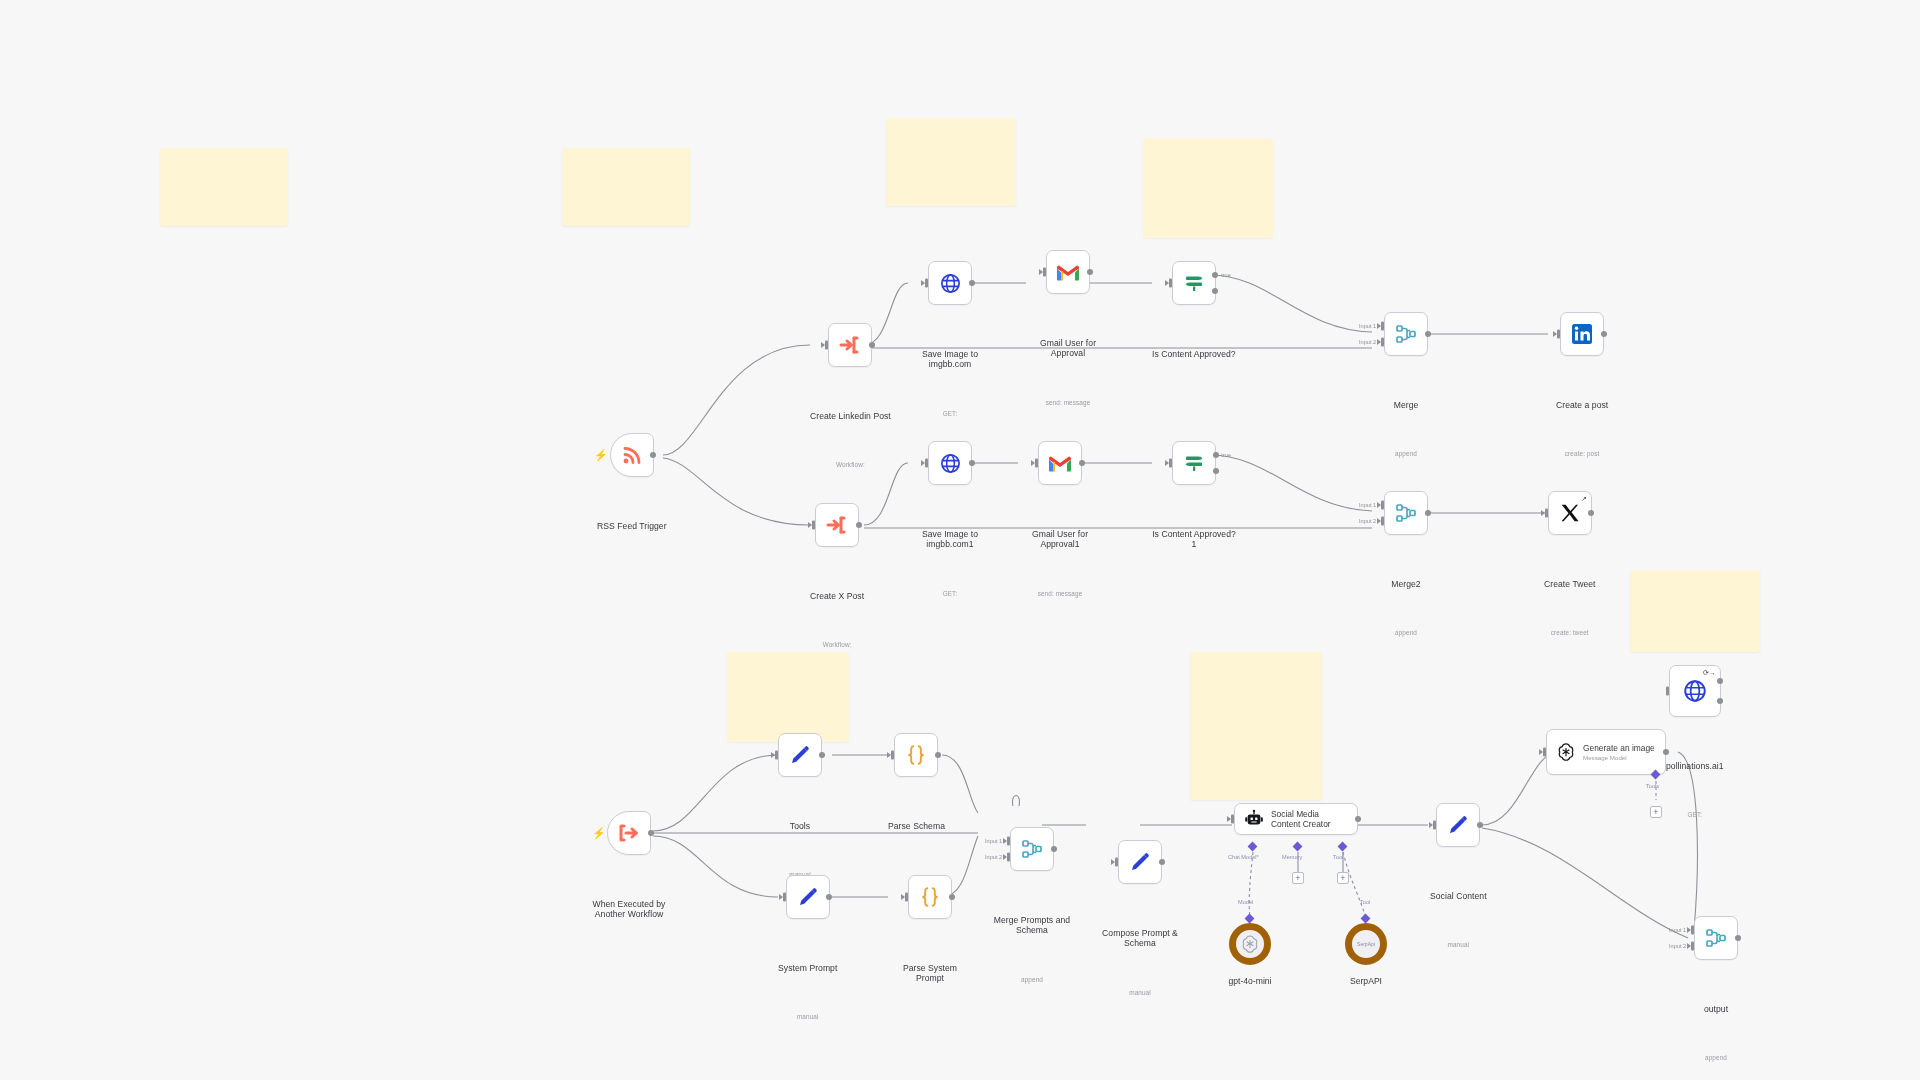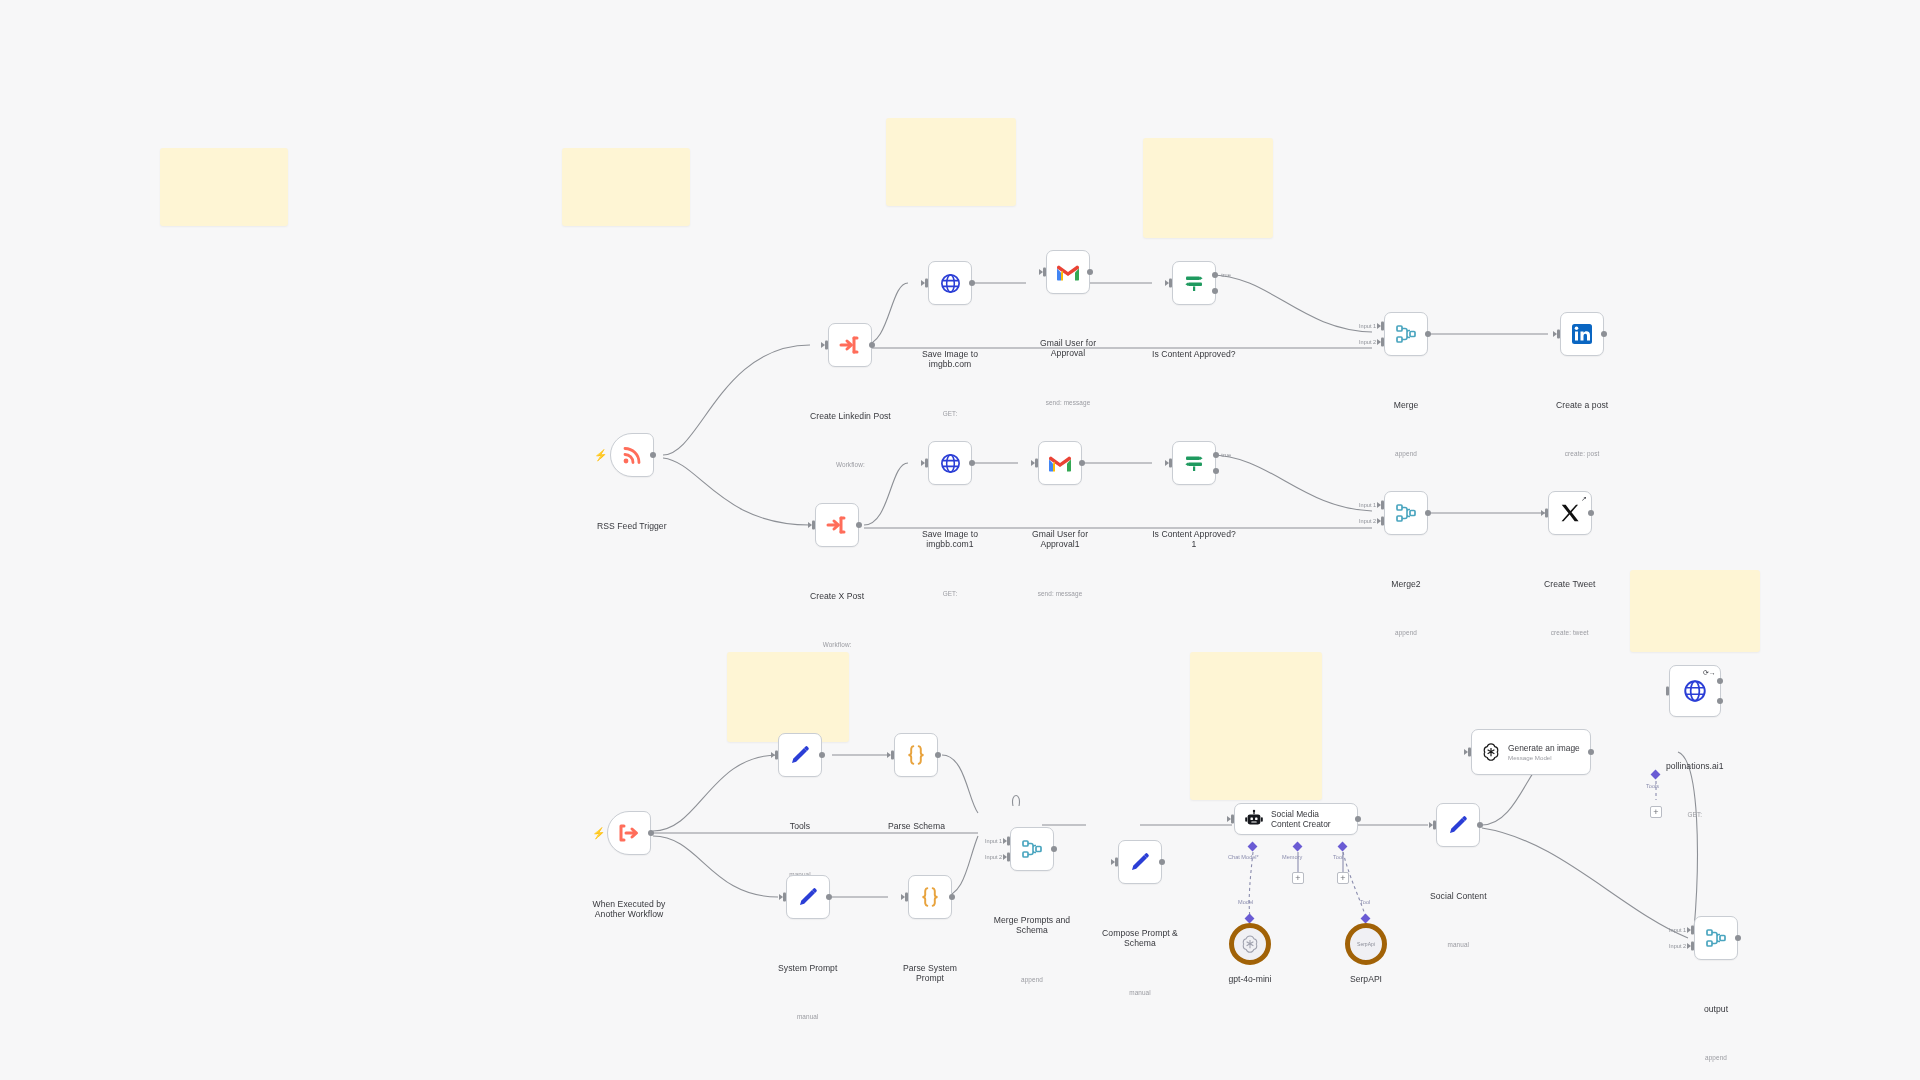--- a/index.html
+++ b/index.html
@@ -154,21 +154,21 @@
     border-radius: 2px;
     background: #fff;
     display: flex; align-items: center; justify-content: center;
     font-size: 9px; color: #6e7077; line-height: 1;
   }
   .circ-node {
     position: absolute;
     width: 42px; height: 42px;
     border-radius: 50%;
     background: #f0f0f4;
-    border: 5px solid #a16207;
+    border: 7px solid #a16207;
     display: flex; align-items: center; justify-content: center;
   }
   .circ-cap {
     position: absolute;
     top: 46px; left: 50%; transform: translateX(-50%);
     font-size: 8.6px; color: #37383d; white-space: nowrap;
   }
 
   svg.icn { display: block; }
 </style>
@@ -629,21 +629,21 @@
       <svg class="icn" width="24" height="24" viewBox="0 0 24 24">
         <path d="M4 20l1.2-4.2L16 5l3 3L8.2 18.8z" fill="#2b3ed6"></path>
         <path d="M16 5l3 3 1.3-1.3a1.6 1.6 0 0 0 0-2.3l-.7-.7a1.6 1.6 0 0 0-2.3 0z" fill="#2b3ed6"></path>
       </svg>
       <span class="port out"></span>
     </div>
     <div class="node-label">Social Content</div>
     <div class="node-sub">manual</div>
   </div>
 
-  <div class="node" style="left:1471px;top:729px;">
+  <div class="node" style="left:1546px;top:729px;">
     <div class="node-box wide" style="width:120px;height:46px;">
       <span class="arrowtip"></span>
       <span class="port in"></span>
       <svg class="icn" width="22" height="22" viewBox="0 0 24 24" style="flex:0 0 auto;">
         <path d="M12 3.2c-2 0-3.6 1.3-4.2 3-1.8.3-3.2 1.9-3.2 3.8 0 .8.2 1.5.6 2.1-.4.6-.6 1.3-.6 2.1 0 1.9 1.4 3.5 3.2 3.8.6 1.7 2.2 3 4.2 3s3.6-1.3 4.2-3c1.8-.3 3.2-1.9 3.2-3.8 0-.8-.2-1.5-.6-2.1.4-.6.6-1.3.6-2.1 0-1.9-1.4-3.5-3.2-3.8-.6-1.7-2.2-3-4.2-3z" fill="none" stroke="#1a1a1a" stroke-width="1.3"></path>
         <path d="M12 7.5v9M8.3 9.6l7.4 4.3M15.7 9.6l-7.4 4.3" stroke="#1a1a1a" stroke-width="1.3"></path>
       </svg>
       <span style="display:flex;flex-direction:column;">
         <span class="inline-title">Generate an image</span>
         <span class="inline-sub">Message Model</span>

